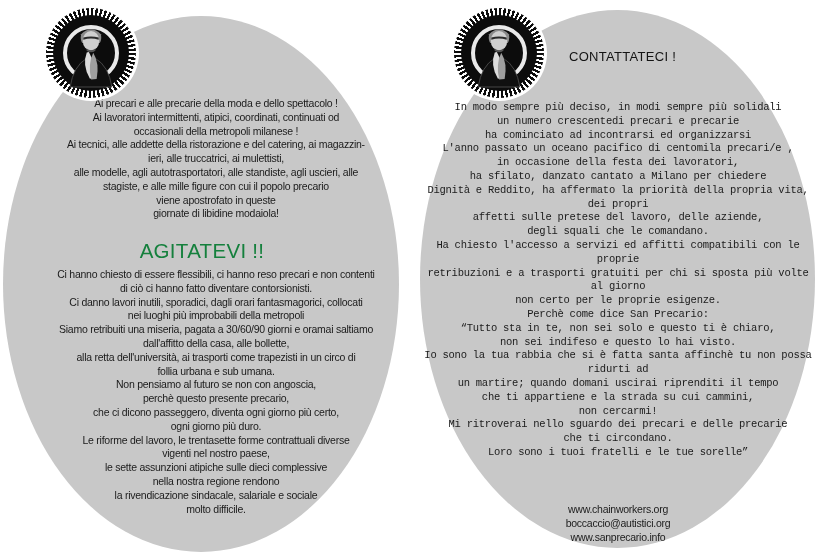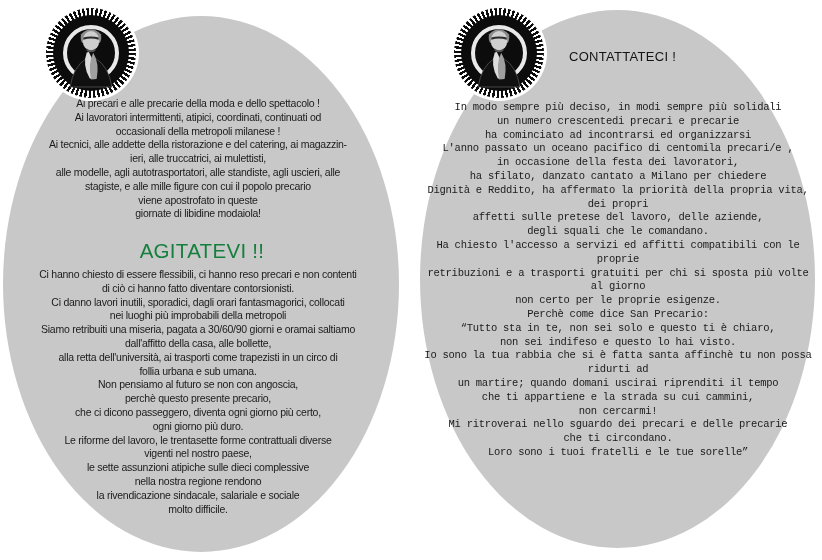--- a/index.html
+++ b/index.html
@@ -19,21 +19,21 @@
   .logo .teeth{position:absolute;inset:0;border-radius:50%;
     background:repeating-conic-gradient(#0c0c0c 0deg 3.25deg,#ffffff 3.25deg 6deg);}
   .logo .disc{position:absolute;inset:7px;border-radius:50%;background:#0c0c0c;}
   .logo .ring{position:absolute;inset:17px;border-radius:50%;border:4px solid #e9e9e9;}
   .logo .figure{position:absolute;left:12px;top:10px;width:66px;height:72px;}
 
   .copy{
     position:absolute;text-align:center;white-space:pre-line;
     font-size:10.5px;line-height:13.8px;letter-spacing:-0.25px;z-index:3;
   }
-  .copy-left{left:2px;width:392px;}
+  .copy-left{left:20px;width:392px;}
   .copy-right{left:420px;width:396px;font-family:Liberation Mono, monospace;}
 
   .heading-left{
     position:absolute;left:6px;width:392px;top:239px;text-align:center;
     font-size:20.5px;letter-spacing:0.3px;color:#15803d;z-index:3;
   }
   .heading-right{
     position:absolute;left:569px;top:49px;
     font-size:13px;letter-spacing:0.3px;color:#141414;z-index:3;
   }
@@ -131,14 +131,19 @@
 non sei indifeso e questo lo hai visto.
 Io sono la tua rabbia che si è fatta santa affinchè tu non possa ridurti ad
 un martire; quando domani uscirai riprenditi il tempo
 che ti appartiene e la strada su cui cammini,
 non cercarmi!
 Mi ritroverai nello sguardo dei precari e delle precarie
 che ti circondano.
 Loro sono i tuoi fratelli e le tue sorelle”</div>
 
 
+  <div class="links">
+    <div>www.chainworkers.org</div>
+    <div>boccaccio@autistici.org</div>
+    <div>www.sanprecario.info</div>
+  </div>
 
 </div>
 
 </body></html>

